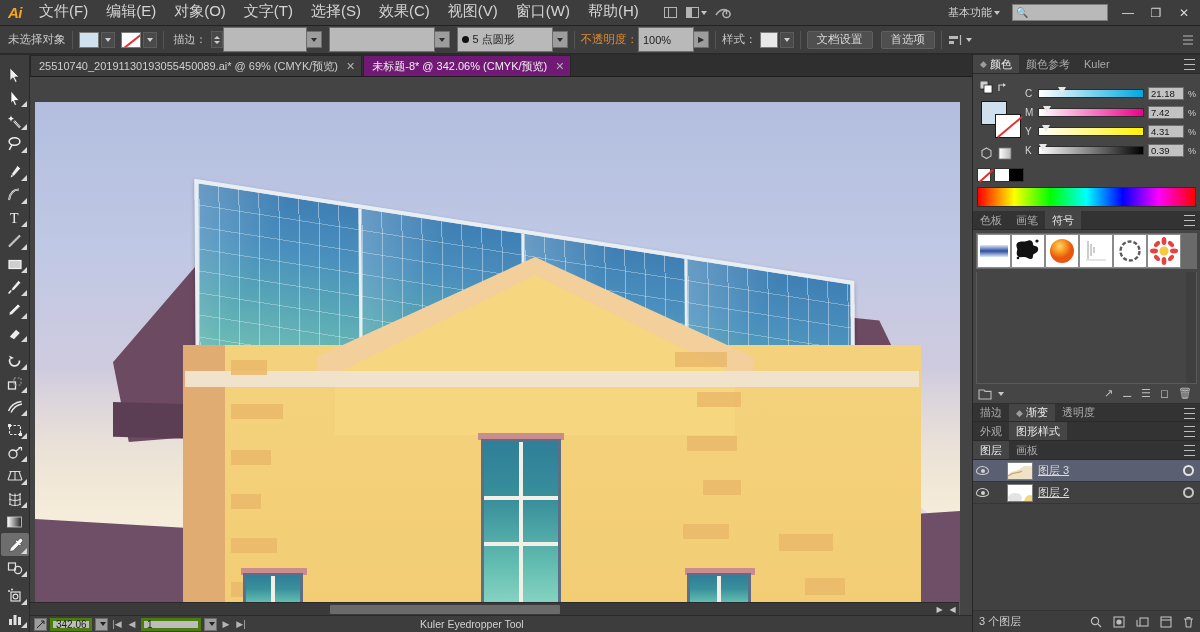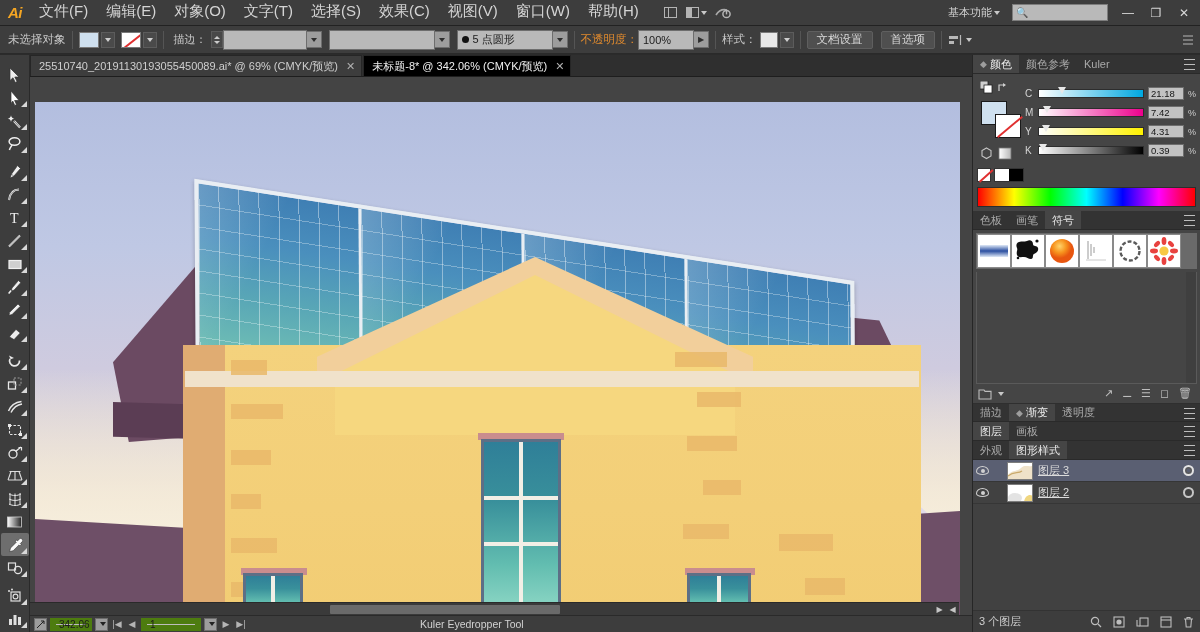--- a/index.html
+++ b/index.html
@@ -83,21 +83,21 @@
   }
   .mini-arrow .tri-dn { border-top-color: #cfcfcf; margin: 0; }
   .stroke-wt-label { font-size: 11px; color: #c9c9c9; margin: 0 4px; }
   .spin {
     width: 12px; height: 17px; background: #484848; border: 1px solid #5a5a5a;
     display: flex; flex-direction: column; align-items: center; justify-content: center; gap: 2px;
   }
   .tri-up-s { width:0;height:0;border-left:3px solid transparent;border-right:3px solid transparent;border-bottom:3px solid #ccc; }
   .tri-dn-s { width:0;height:0;border-left:3px solid transparent;border-right:3px solid transparent;border-top:3px solid #ccc; }
   .cb-field {
-    height: 20px; background: #b9b9b9; border: 1px solid #6d6d6d;
+    height: 25px; background: #b9b9b9; border: 1px solid #6d6d6d;
     font-size: 11px; color: #1c1c1c; display: flex; align-items: center;
     padding: 0 4px; white-space: nowrap;
   }
   .cb-dropbtn {
     width: 15px; height: 17px; background: #9d9d9d; border: 1px solid #6d6d6d; border-left: none;
     display: flex; align-items: center; justify-content: center;
   }
   .cb-dropbtn .tri-dn { border-top-color: #2e2e2e; margin: 0; }
   .profile-field { width: 106px; }
   .brush-field { width: 96px; display: flex; align-items: center; gap: 4px; }
@@ -134,21 +134,21 @@
   
   .tabbar {
     position: absolute; left: 30px; top: 55px; width: 942px; height: 22px;
     background: #2f2f2f; display: flex; align-items: flex-end; border-bottom: 1px solid #1e1e1e;
   }
   .doctab {
     height: 21px; background: #3d3d3d; border: 1px solid #262626; border-bottom: none;
     display: flex; align-items: center; padding: 0 6px 0 8px; gap: 8px;
     font-size: 11px; color: #cfcfcf; white-space: nowrap; margin-right: 1px;
   }
-  .doctab.active { background: #000000; color: #efefef; }
+  .doctab.active { background: #701a75; color: #efefef; }
   .tab-x { font-size: 11px; color: #b0b0b0; line-height: 1; }
 
   
   .canvaswrap {
     position: absolute; left: 30px; top: 77px; width: 942px; height: 538px;
     background: #444; overflow: hidden;
   }
   .artboard {
     position: absolute; left: 5px; top: 25px; width: 925px; height: 513px;
     overflow: hidden;
@@ -268,21 +268,21 @@
   }
 
   
   .statusbar {
     position: absolute; left: 30px; bottom: 0; width: 942px; height: 17px;
     background: #3d3d3d; border-top: 1px solid #2a2a2a;
     display: flex; align-items: center; font-size: 10px; color: #c7c7c7; gap: 3px;
     padding-left: 4px;
   }
   .sb-field {
-    height: 13px; background: #bdbdbd; border: 6px solid #4d7c0f; color: #1c1c1c;
+    height: 13px; background: #bdbdbd; border: 3px solid #4d7c0f; color: #1c1c1c;
     font-size: 10px; display: flex; align-items: center; padding: 0 3px;
   }
   .sb-btn { width: 13px; height: 13px; background: #9d9d9d; border: 1px solid #6d6d6d;
             display: flex; align-items: center; justify-content: center; }
   .nav-ic { width: 12px; text-align: center; color: #b5b5b5; font-size: 9px; }
   .status-tool { margin-left: 170px; color: #d2d2d2; font-size: 10.5px; white-space: nowrap; }
 
   
   .dock {
     position: absolute; right: 0; top: 55px; width: 228px; height: 577px;
@@ -969,32 +969,32 @@
       </div>
       <div class="ptab">透明度</div>
       <div class="pmenu">
           <i></i>
           <i></i>
           <i></i>
         </div>
     </div>
 
     <div class="panel-tabs">
+      <div class="ptab">外观</div>
+      <div class="ptab active">图形样式</div>
+      <div class="pmenu">
+          <i></i>
+          <i></i>
+          <i></i>
+        </div>
+    </div>
+
+    <div class="panel-tabs">
       <div class="ptab active">图层</div>
       <div class="ptab">画板</div>
-      <div class="pmenu">
-          <i></i>
-          <i></i>
-          <i></i>
-        </div>
-    </div>
-
-    <div class="panel-tabs">
-      <div class="ptab">外观</div>
-      <div class="ptab active">图形样式</div>
       <div class="pmenu">
           <i></i>
           <i></i>
           <i></i>
         </div>
     </div>
     <div class="layerpanel">
       <div class="layer-list">
         <div class="layer-row selected">
           <span class="lr-eye">

